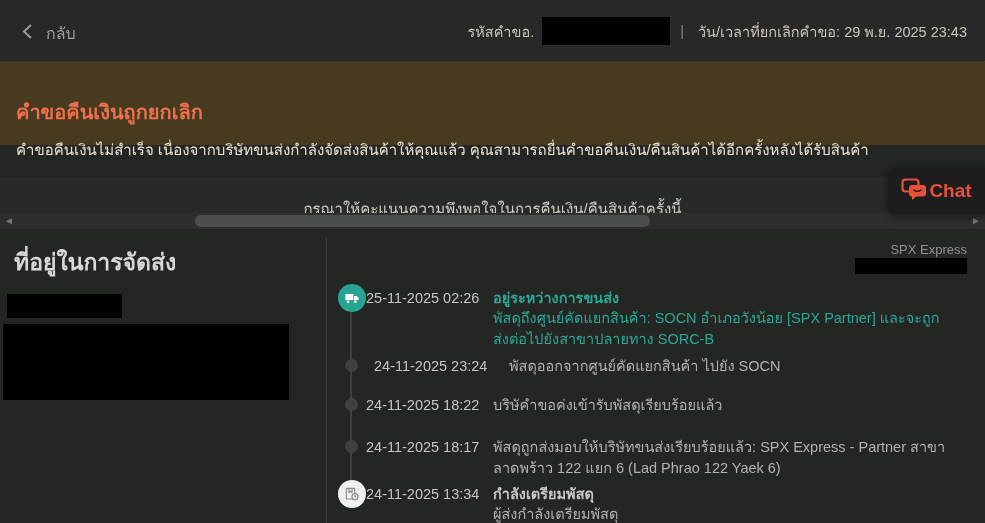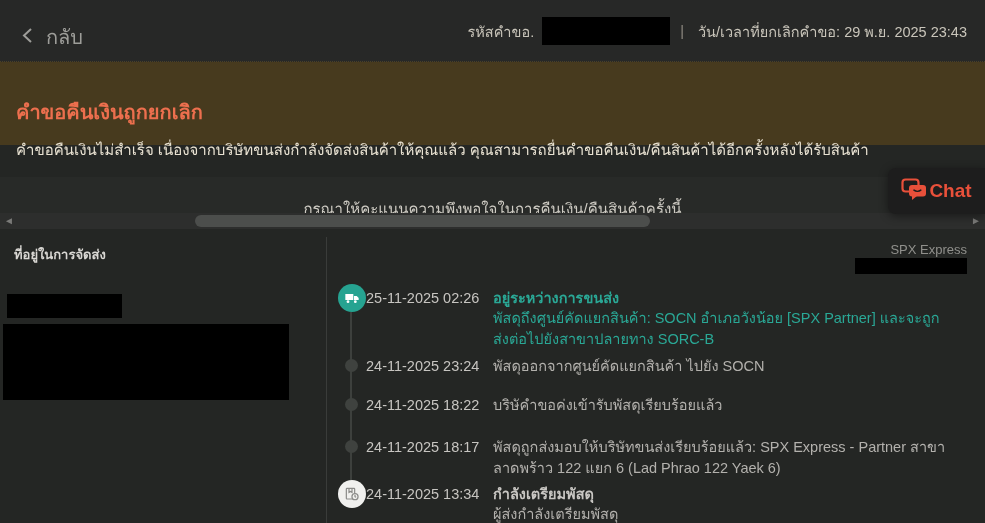--- a/index.html
+++ b/index.html
@@ -4,21 +4,21 @@
 <style>
   html,body{margin:0;padding:0;background:#1c1d1c;}
   #screen{
     position:relative;width:985px;height:523px;overflow:hidden;
     background:#242624;
     font-family:"Liberation Sans","DejaVu Sans",sans-serif;
     -webkit-font-smoothing:antialiased;
   }
   
   .topbar{position:absolute;top:0;left:0;width:100%;height:62px;background:#272827;border-bottom:1px dotted #4a4028;box-sizing:border-box;}
-  .back{position:absolute;left:22px;top:21px;display:flex;align-items:center;gap:13px;color:#9d9d99;font-size:20px;cursor:pointer;}
+  .back{position:absolute;left:22px;top:21px;display:flex;align-items:center;gap:13px;color:#9d9d99;font-size:16px;cursor:pointer;}
   .meta{position:absolute;right:18px;top:15px;height:32px;display:flex;align-items:center;font-size:14.5px;color:#c9c5ba;}
   .redact{background:#000;}
   .redact-code{width:128px;height:28px;margin:0 10px 0 8px;}
   .meta-sep{color:#8f8b82;margin-right:14px;}
   .meta-date{white-space:nowrap;}
   
   .banner{position:absolute;top:62px;left:0;width:100%;height:83px;background:#473a1e;}
   .banner-title{position:absolute;left:16px;top:34px;font-size:20px;font-weight:bold;color:#ed6f4e;}
   .banner-desc{position:absolute;left:16px;top:76px;right:20px;font-size:15px;color:#e9e2d2;}
   
@@ -30,39 +30,39 @@
   .harrow{position:absolute;top:0;font-size:10px;color:#7a7a78;line-height:16px;cursor:pointer;}
   .harrow.left{left:4px;}
   .harrow.right{right:4px;}
   
   .chat{position:absolute;right:0;top:168px;width:97px;height:46px;background:#1d1d1d;
         border-radius:8px 0 0 8px;display:flex;align-items:center;justify-content:center;gap:1px;
         box-shadow:0 2px 10px rgba(0,0,0,.45);cursor:pointer;z-index:5;}
   .chat-label{color:#e8503a;font-size:19px;font-weight:bold;}
   
   .main{position:absolute;top:229px;left:0;right:0;bottom:0;background:#242624;}
-  .ship-heading{position:absolute;left:14px;top:15px;font-size:13px;font-weight:bold;color:#dad8d4;}
+  .ship-heading{position:absolute;left:14px;top:15px;font-size:23px;font-weight:bold;color:#dad8d4;}
   .courier{position:absolute;right:18px;top:13px;font-size:13px;color:#90908c;}
   .redact-tracking{position:absolute;right:18px;top:29px;width:112px;height:16px;}
   .redact-name{position:absolute;left:7px;top:65px;width:115px;height:24px;}
   .redact-address{position:absolute;left:3px;top:95px;width:286px;height:76px;}
   .vdivider{position:absolute;left:326px;top:8px;bottom:0;width:1px;background:#3a3c3a;}
   
   .tl-line{position:absolute;left:350px;top:83px;width:2px;height:168px;background:#3d403d;}
   .event{position:absolute;left:337px;display:flex;z-index:2;}
   .marker{flex:0 0 29px;width:29px;display:flex;justify-content:center;align-items:flex-start;}
   .circle{width:28px;height:28px;border-radius:50%;display:flex;align-items:center;justify-content:center;margin-top:-4px;}
   .circle.green{background:#26a391;}
   .circle.white{background:#f0f0ee;}
   .dot{width:13px;height:13px;border-radius:50%;background:#3f423f;margin-top:3px;}
   .ev-date{flex:0 0 127px;width:127px;font-size:14.5px;line-height:20px;color:#c7c5c1;white-space:nowrap;}
   .ev-content{width:462px;font-size:14.5px;line-height:21px;color:#b3b1ad;}
   .ev-status{font-weight:bold;color:#c9c7c3;line-height:20px;}
   .green-text{color:#2aa896;}
-  .ev0{top:59px;} .ev1{top:127px;} .ev2{top:154px;} .ev3{top:166px;} .ev4{top:208px;} .ev5{top:255px;}
+  .ev0{top:59px;} .ev1{top:127px;gap:8px;} .ev2{top:154px;} .ev3{top:166px;} .ev4{top:208px;} .ev5{top:255px;}
 </style>
 </head>
 <body>
 
 <div id="screen">
 
   <div class="topbar">
     <div class="back">
       <span>
         <svg width="11" height="17" viewBox="0 0 11 17" fill="none" stroke="#9d9d99" stroke-width="2">

